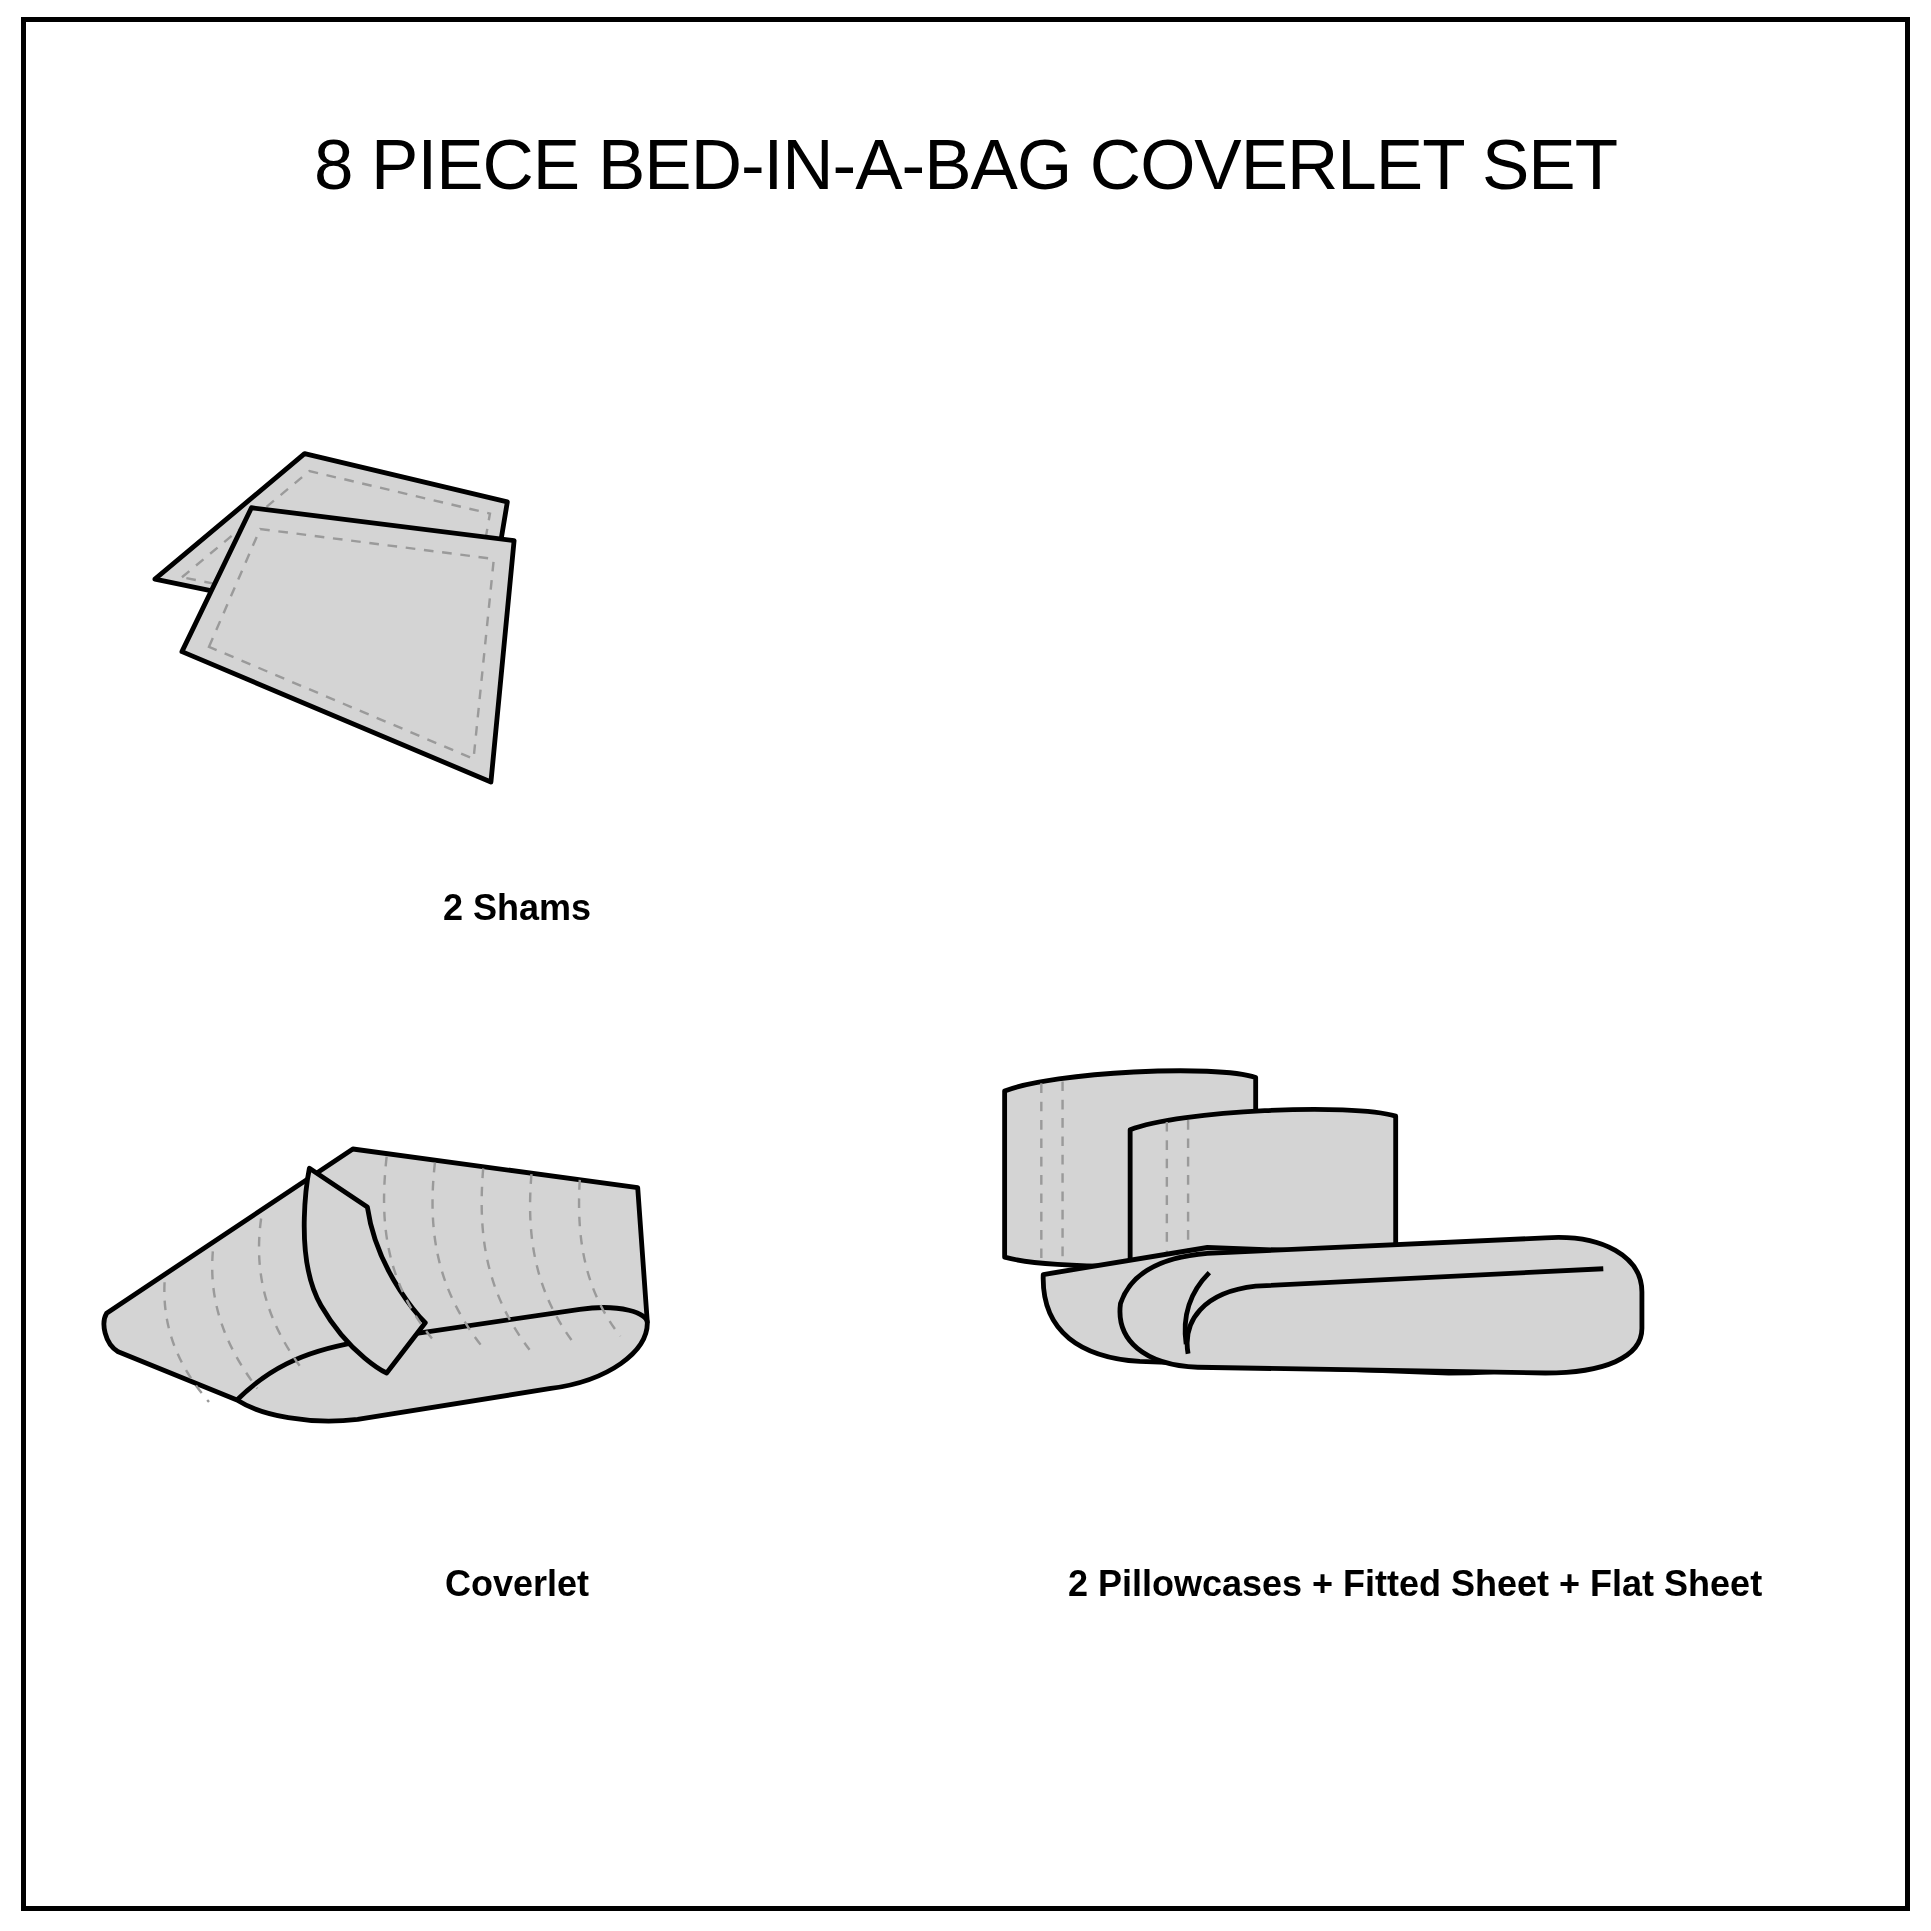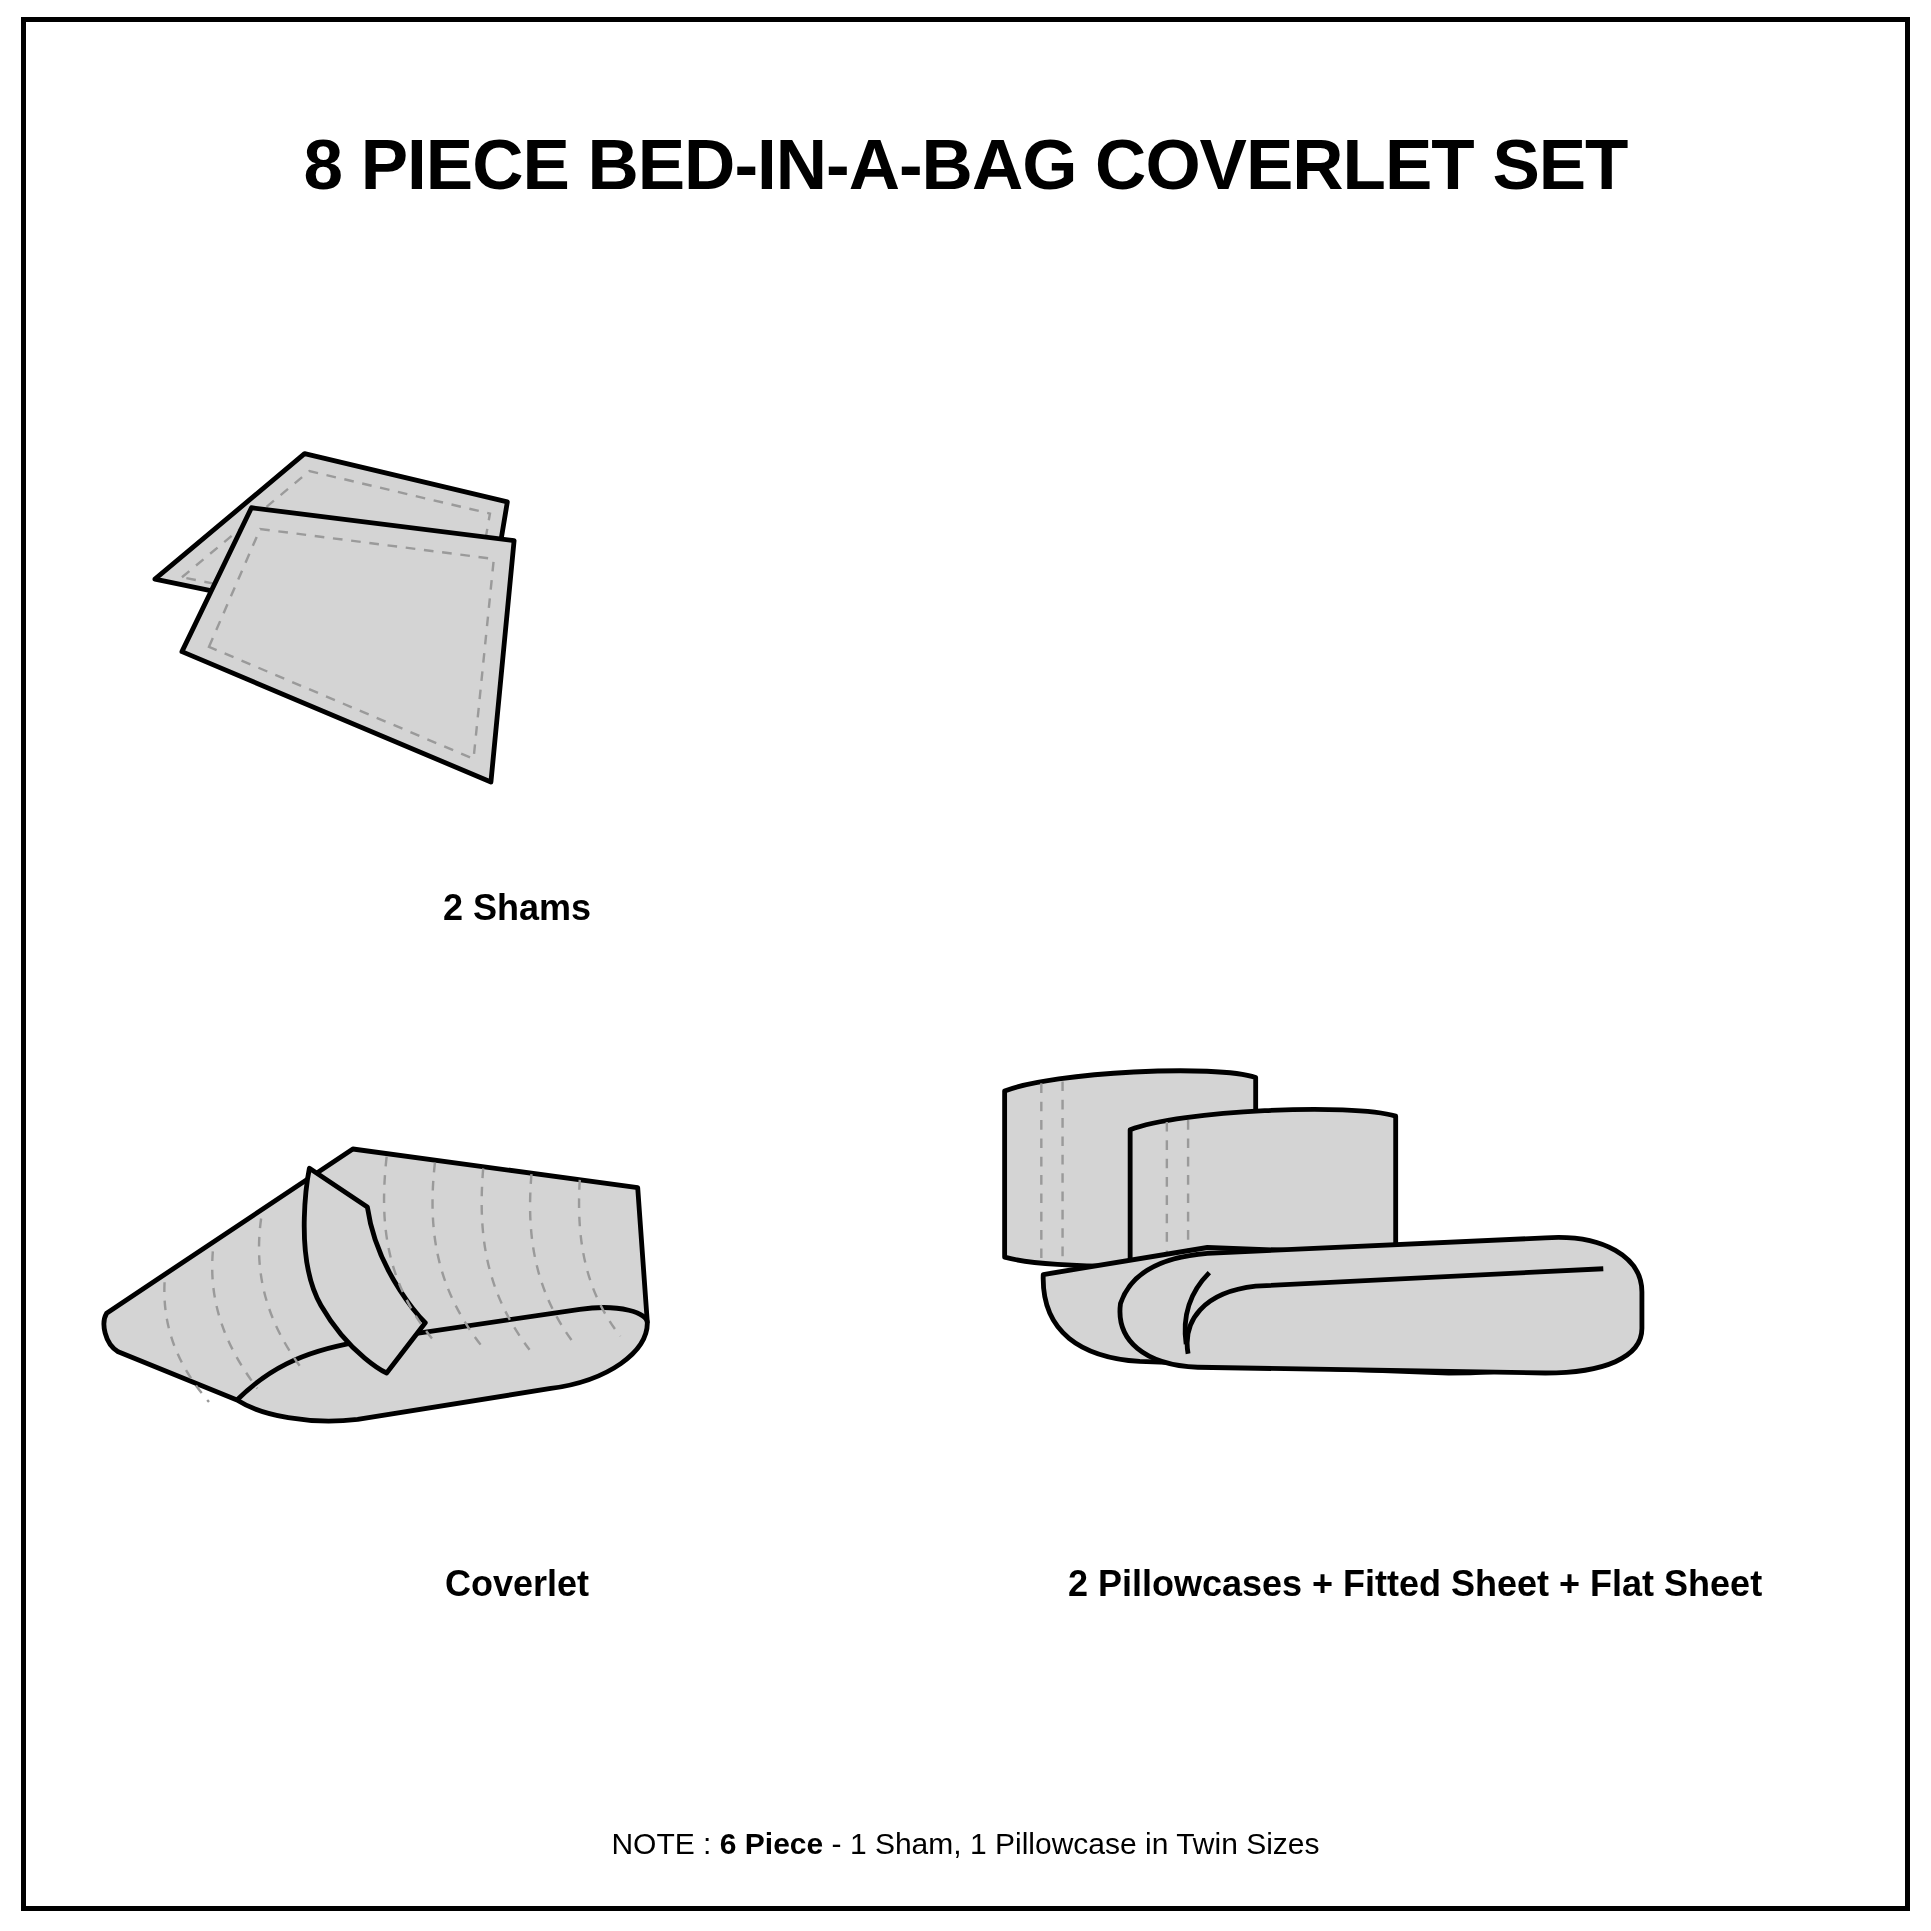--- a/index.html
+++ b/index.html
@@ -30,21 +30,21 @@
     border: 5.8px solid #000000;
     box-sizing: border-box;
   }
   .title {
     position: absolute;
     left: 0;
     top: 126px;
     width: 1931px;
     text-align: center;
     font-size: 71px;
-    font-weight: bold;
+    font-weight: normal;
     letter-spacing: -1px;
     line-height: 1.1;
   }
   .grid {
     position: absolute;
     left: 68px;
     top: 357px;
     width: 1796px;
     height: 1381px;
   }
@@ -179,17 +179,14 @@
           <path class="stroke" d="M160 280 C170 250 200 232 250 228 L600 212 C660 208 700 232 700 268 L700 306 C700 336 660 352 600 352 L240 346 C185 344 155 318 160 280 Z" stroke-linejoin="round"></path>
           <path class="stroke" d="M230 332 C224 298 246 268 300 262 L660 244"></path>
           <path class="stroke" d="M252 248 C232 268 224 294 228 322"></path>
         </svg>
       </div>
       <div class="caption wide">2 Pillowcases + Fitted Sheet + Flat Sheet</div>
     </div>
 
   </div>
 
-  <div class="note">
-    <span>NOTE : </span><b>6 Piece</b><span> - 1 Sham, 1 Pillowcase in Twin Sizes</span>
-  </div>
 </div>
 
 
 </body></html>

